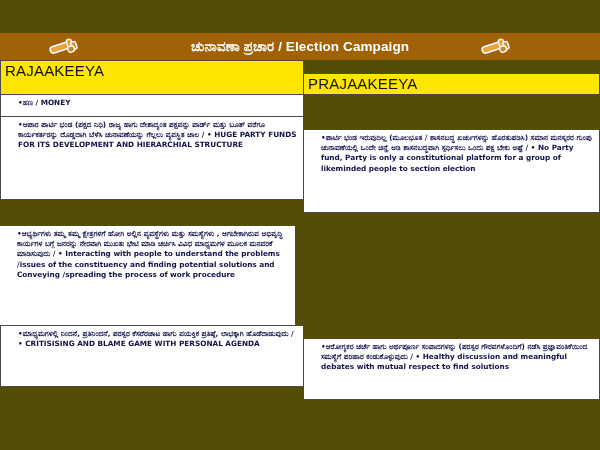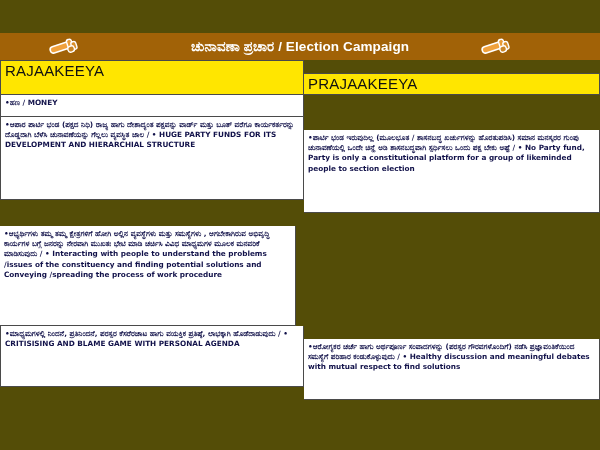--- a/index.html
+++ b/index.html
@@ -61,21 +61,21 @@
   .row {
     display: flex;
     width: 600px;
     box-sizing: border-box;
   }
   .cell {
     box-sizing: border-box;
     border: 1px solid #4a4a4a;
     border-top: none;
     border-left: none;
-    padding: 3px 5px 3px 4px;
+    padding: 3px 5px 3px 17px;
     overflow: hidden;
   }
   .cell.left  { width: 304px; border-left: 1px solid #4a4a4a; }
   .cell.right { width: 296px; margin-top: 13px; }
 
   
   .row.header .cell {
     background: #ffe600;
     border-top: 1px solid #4a4a4a;
     padding: 1px 15px 2px 4px;

